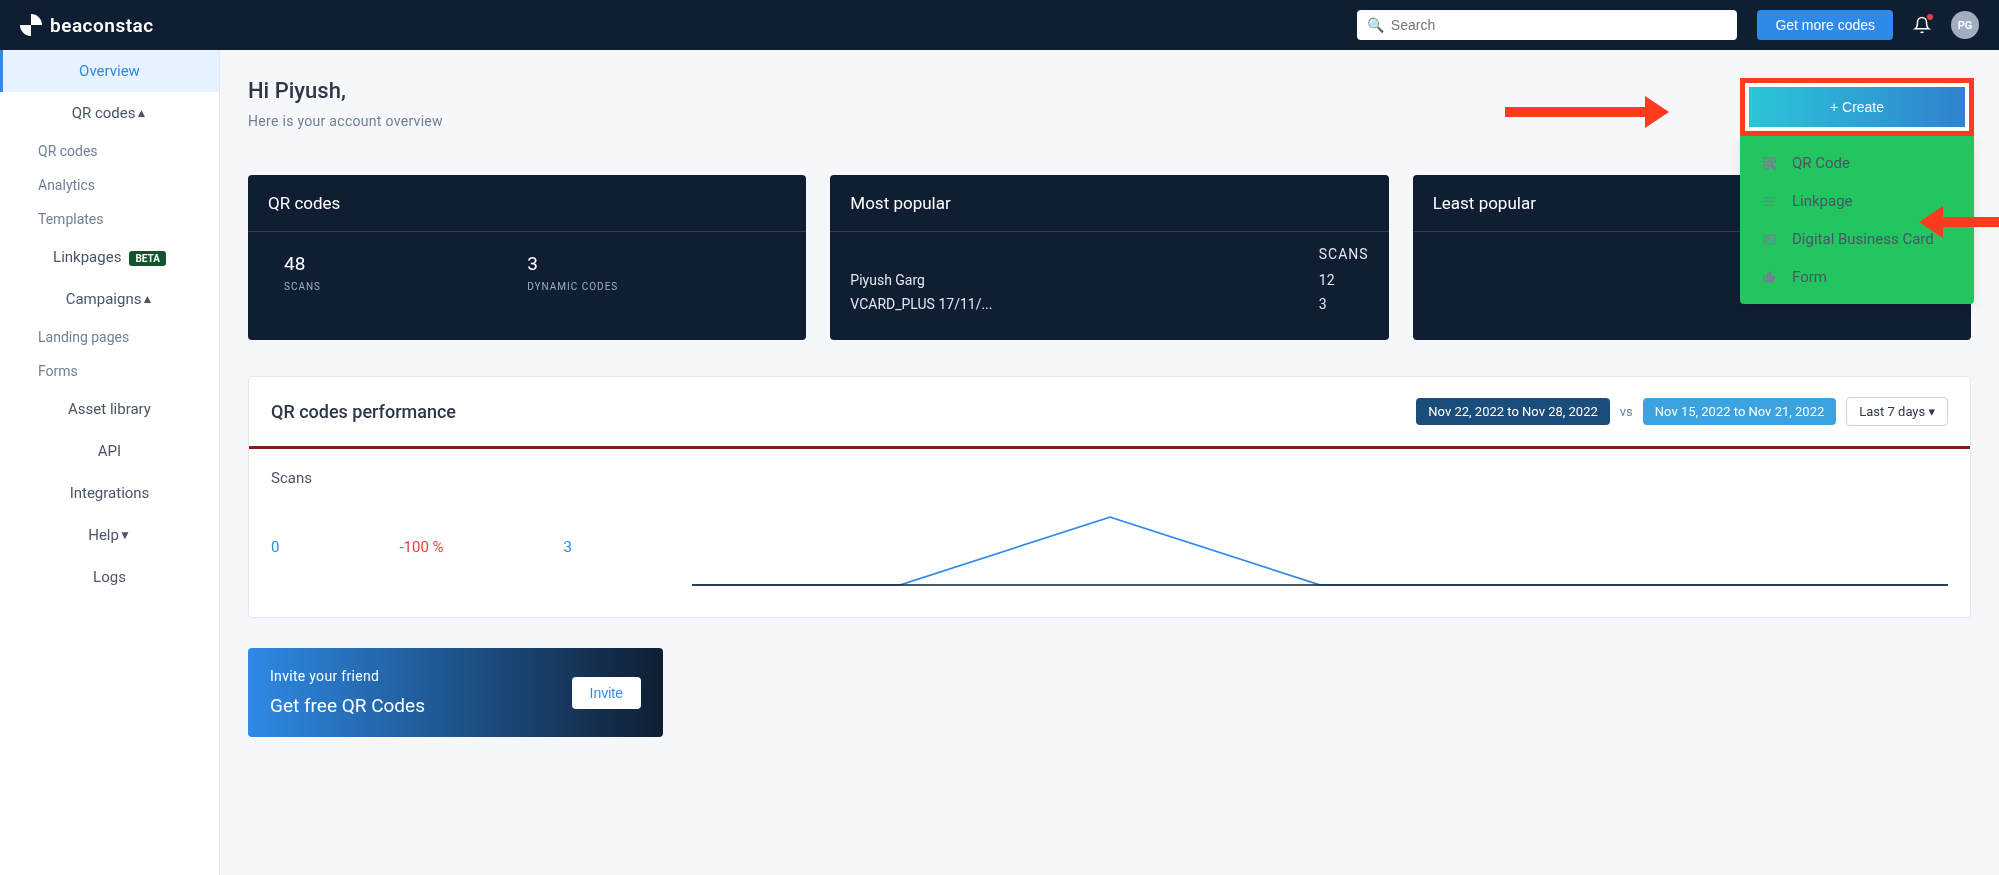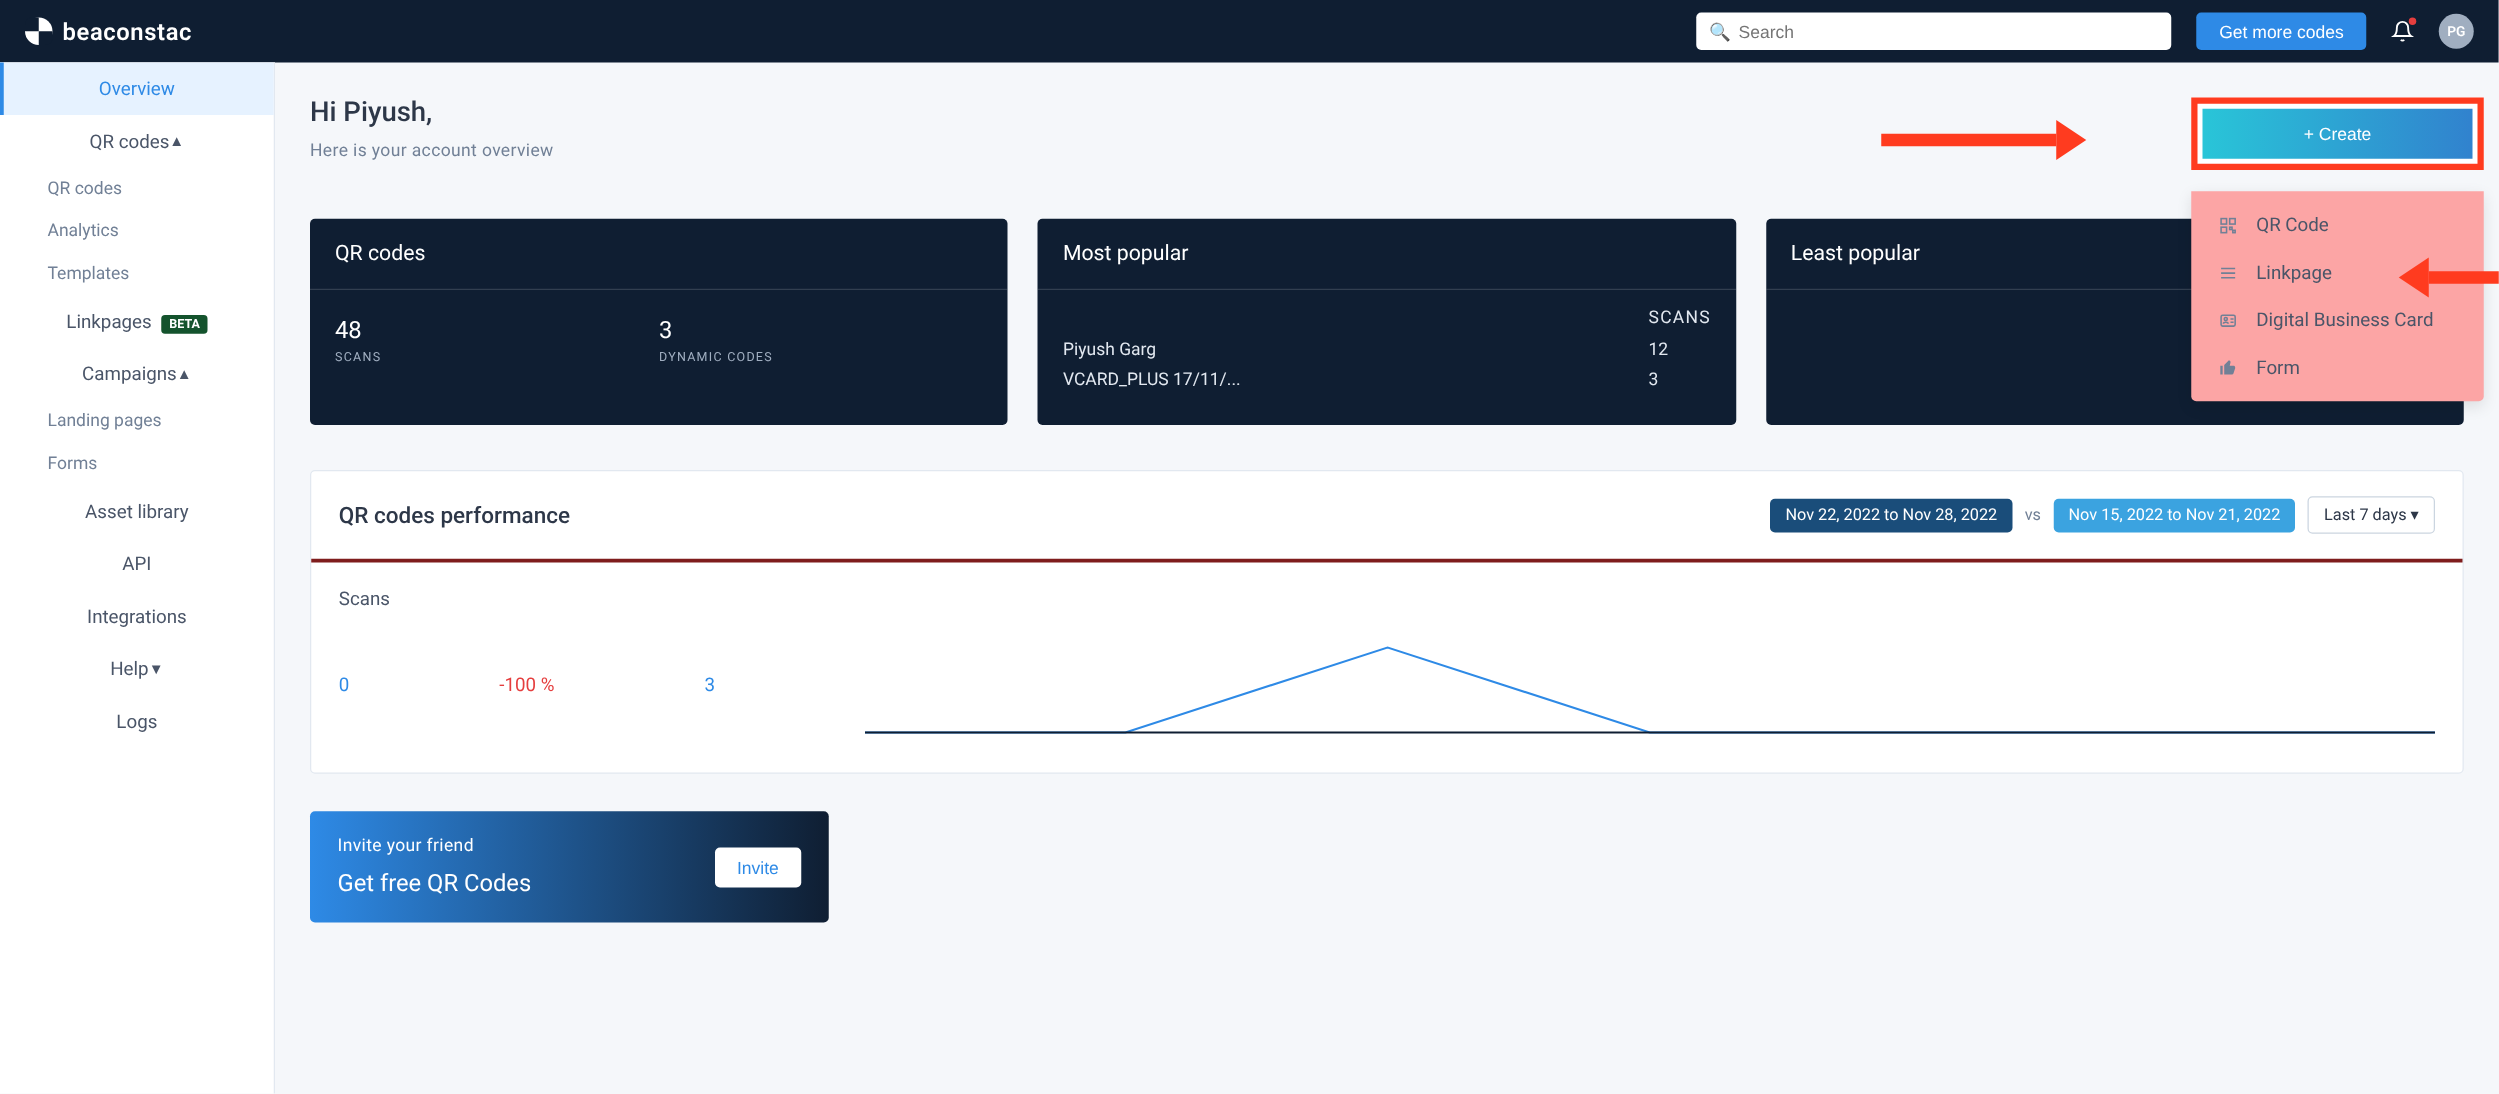--- a/index.html
+++ b/index.html
@@ -28,40 +28,40 @@
 .nav-item.active { background: #e6f2ff; color: #2e8ae6; border-left: 3px solid #2e8ae6; padding-left: 19px; }
 .nav-sub { padding: 9px 22px 9px 38px; font-size: 14px; color: #718096; cursor: pointer; }
 .badge { background: #14532d; color: white; font-size: 10px; font-weight: 700; padding: 2px 6px; border-radius: 3px; margin-left: 8px; }
 .chevron { font-size: 12px; color: #4a5568; }
 
 .main { flex: 1; padding: 28px 28px; position: relative; }
 .greeting h1 { font-size: 22px; font-weight: 500; color: #2d3748; margin-bottom: 10px; }
 .greeting p { font-size: 14px; color: #718096; letter-spacing: 0.3px; }
 
 
-.create-wrap { position: absolute; top: 28px; right: 12px; width: 234px; }
+.create-wrap { position: absolute; top: 28px; right: 25px; width: 234px; }
 .create-outline { border: 5px solid #ff3b1f; padding: 4px; background: white; }
 .btn-create { width: 100%; background: linear-gradient(90deg, #29c5d8, #3182ce); color: white; border: none; padding: 12px; font-size: 14px; cursor: pointer; display: flex; align-items: center; justify-content: center; gap: 4px; }
-.dropdown { background: #fca5a5; box-shadow: 0 4px 12px rgba(0,0,0,0.1); border-radius: 0 0 4px 4px; padding: 8px 0; margin-top: 17px; }
+.dropdown { background: #22c55e; box-shadow: 0 4px 12px rgba(0,0,0,0.1); border-radius: 0 0 4px 4px; padding: 8px 0; margin-top: 0; }
 .dd-item { display: flex; align-items: center; gap: 14px; padding: 10px 22px; font-size: 15px; color: #4a5568; cursor: pointer; }
 .dd-icon { width: 16px; display: inline-flex; color: #718096; font-size: 14px; }
 
 
 .arrow-right { position: absolute; display: flex; align-items: center; }
 .arrow-right .shaft { width: 140px; height: 10px; background: #ff3b1f; }
 .arrow-right .head { width: 0; height: 0; border-top: 16px solid transparent; border-bottom: 16px solid transparent; border-left: 24px solid #ff3b1f; }
 .arrow-left { position: absolute; display: flex; align-items: center; flex-direction: row-reverse; }
 .arrow-left .shaft { width: 60px; height: 10px; background: #ff3b1f; }
 .arrow-left .head { width: 0; height: 0; border-top: 16px solid transparent; border-bottom: 16px solid transparent; border-right: 24px solid #ff3b1f; }
 
 
 .cards { display: flex; gap: 24px; margin-top: 46px; }
 .card { flex: 1; background: #0f1e32; border-radius: 4px; color: white; overflow: hidden; min-height: 156px; }
 .card-head { padding: 18px 20px; border-bottom: 1px solid rgba(255,255,255,0.15); font-size: 17px; }
-.card-body { padding: 20px 20px; display: flex; justify-content: center; }
+.card-body { padding: 20px 36px; display: flex; justify-content: center; }
 .stat { flex: 1; }
 .stat-val { font-size: 19px; margin-bottom: 6px; }
 .stat-lbl { font-size: 10px; letter-spacing: 1px; color: #a0aec0; text-transform: uppercase; }
 .pop-body { padding: 14px 20px 20px; display: flex; }
 .pop-names { flex: 1; }
 .pop-names div, .pop-scans div { font-size: 14px; margin-bottom: 8px; color: #e2e8f0; }
 .pop-scans .stat-lbl { margin-bottom: 10px; }
 
 
 .perf { background: white; border-radius: 4px; margin-top: 36px; padding: 0; border: 1px solid #e2e8f0; }

